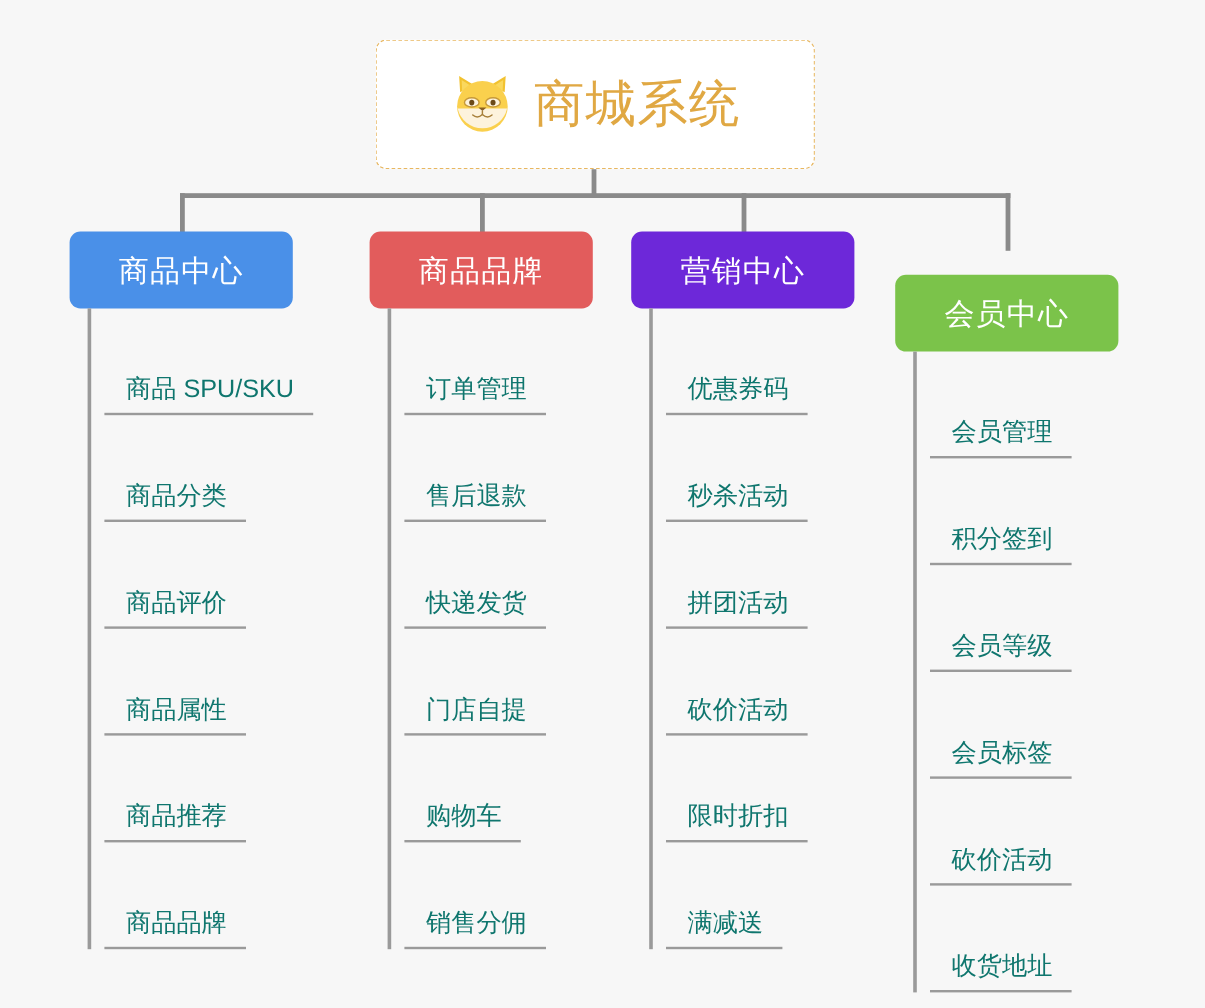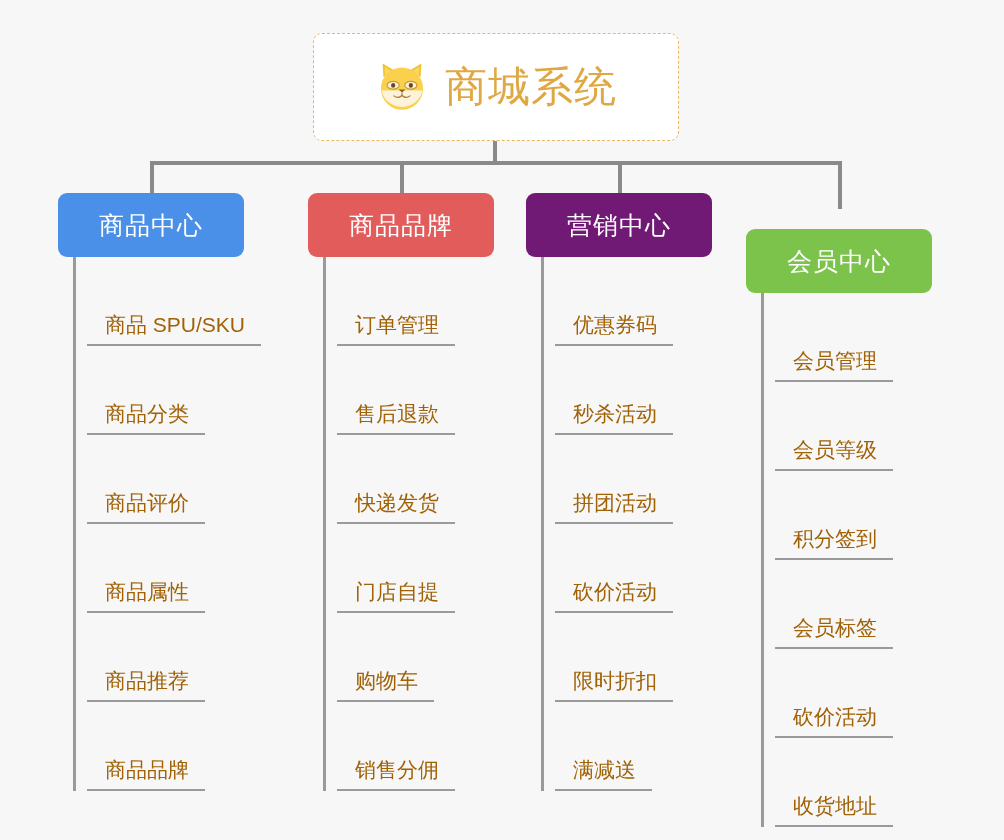--- a/index.html
+++ b/index.html
@@ -108,21 +108,21 @@
   .leaf {
     position: relative;
     height: 89px;
     box-sizing: border-box;
     display: flex;
     align-items: flex-end;
     padding-left: 32px;
   }
   .leaf-label {
     font-size: 21px;
-    color: #a16207;
+    color: #0f766e;
     line-height: 1;
     padding-bottom: 9px;
     border-bottom: 2px solid #9a9a9a;
     margin-left: -18px;
     padding-left: 18px;
     padding-right: 16px;
     white-space: nowrap;
   }
 </style>
 </head>
@@ -216,21 +216,21 @@
       <div class="leaf">
           <span class="leaf-label">购物车</span>
         </div>
       <div class="leaf">
           <span class="leaf-label">销售分佣</span>
         </div>
     </div>
   </div>
 
   <div class="column" style="left:526px;">
-    <div class="col-header" style="background: #701a75;">
+    <div class="col-header" style="background: #6d28d9;">
       <span>营销中心</span>
     </div>
     <div class="col-body">
       <div class="trunk" style="height: 534px;"></div>
       <div class="leaf">
           <span class="leaf-label">优惠券码</span>
         </div>
       <div class="leaf">
           <span class="leaf-label">秒杀活动</span>
         </div>
@@ -252,26 +252,26 @@
   <div class="column" style="left:746px;margin-top:36px;">
     <div class="col-header" style="background: rgb(123, 195, 74);">
       <span>会员中心</span>
     </div>
     <div class="col-body">
       <div class="trunk" style="height: 534px;"></div>
       <div class="leaf">
           <span class="leaf-label">会员管理</span>
         </div>
       <div class="leaf">
+          <span class="leaf-label">积分签到</span>
+        </div>
+      <div class="leaf">
           <span class="leaf-label">会员等级</span>
         </div>
       <div class="leaf">
-          <span class="leaf-label">积分签到</span>
-        </div>
-      <div class="leaf">
           <span class="leaf-label">会员标签</span>
         </div>
       <div class="leaf">
           <span class="leaf-label">砍价活动</span>
         </div>
       <div class="leaf">
           <span class="leaf-label">收货地址</span>
         </div>
     </div>
   </div>

